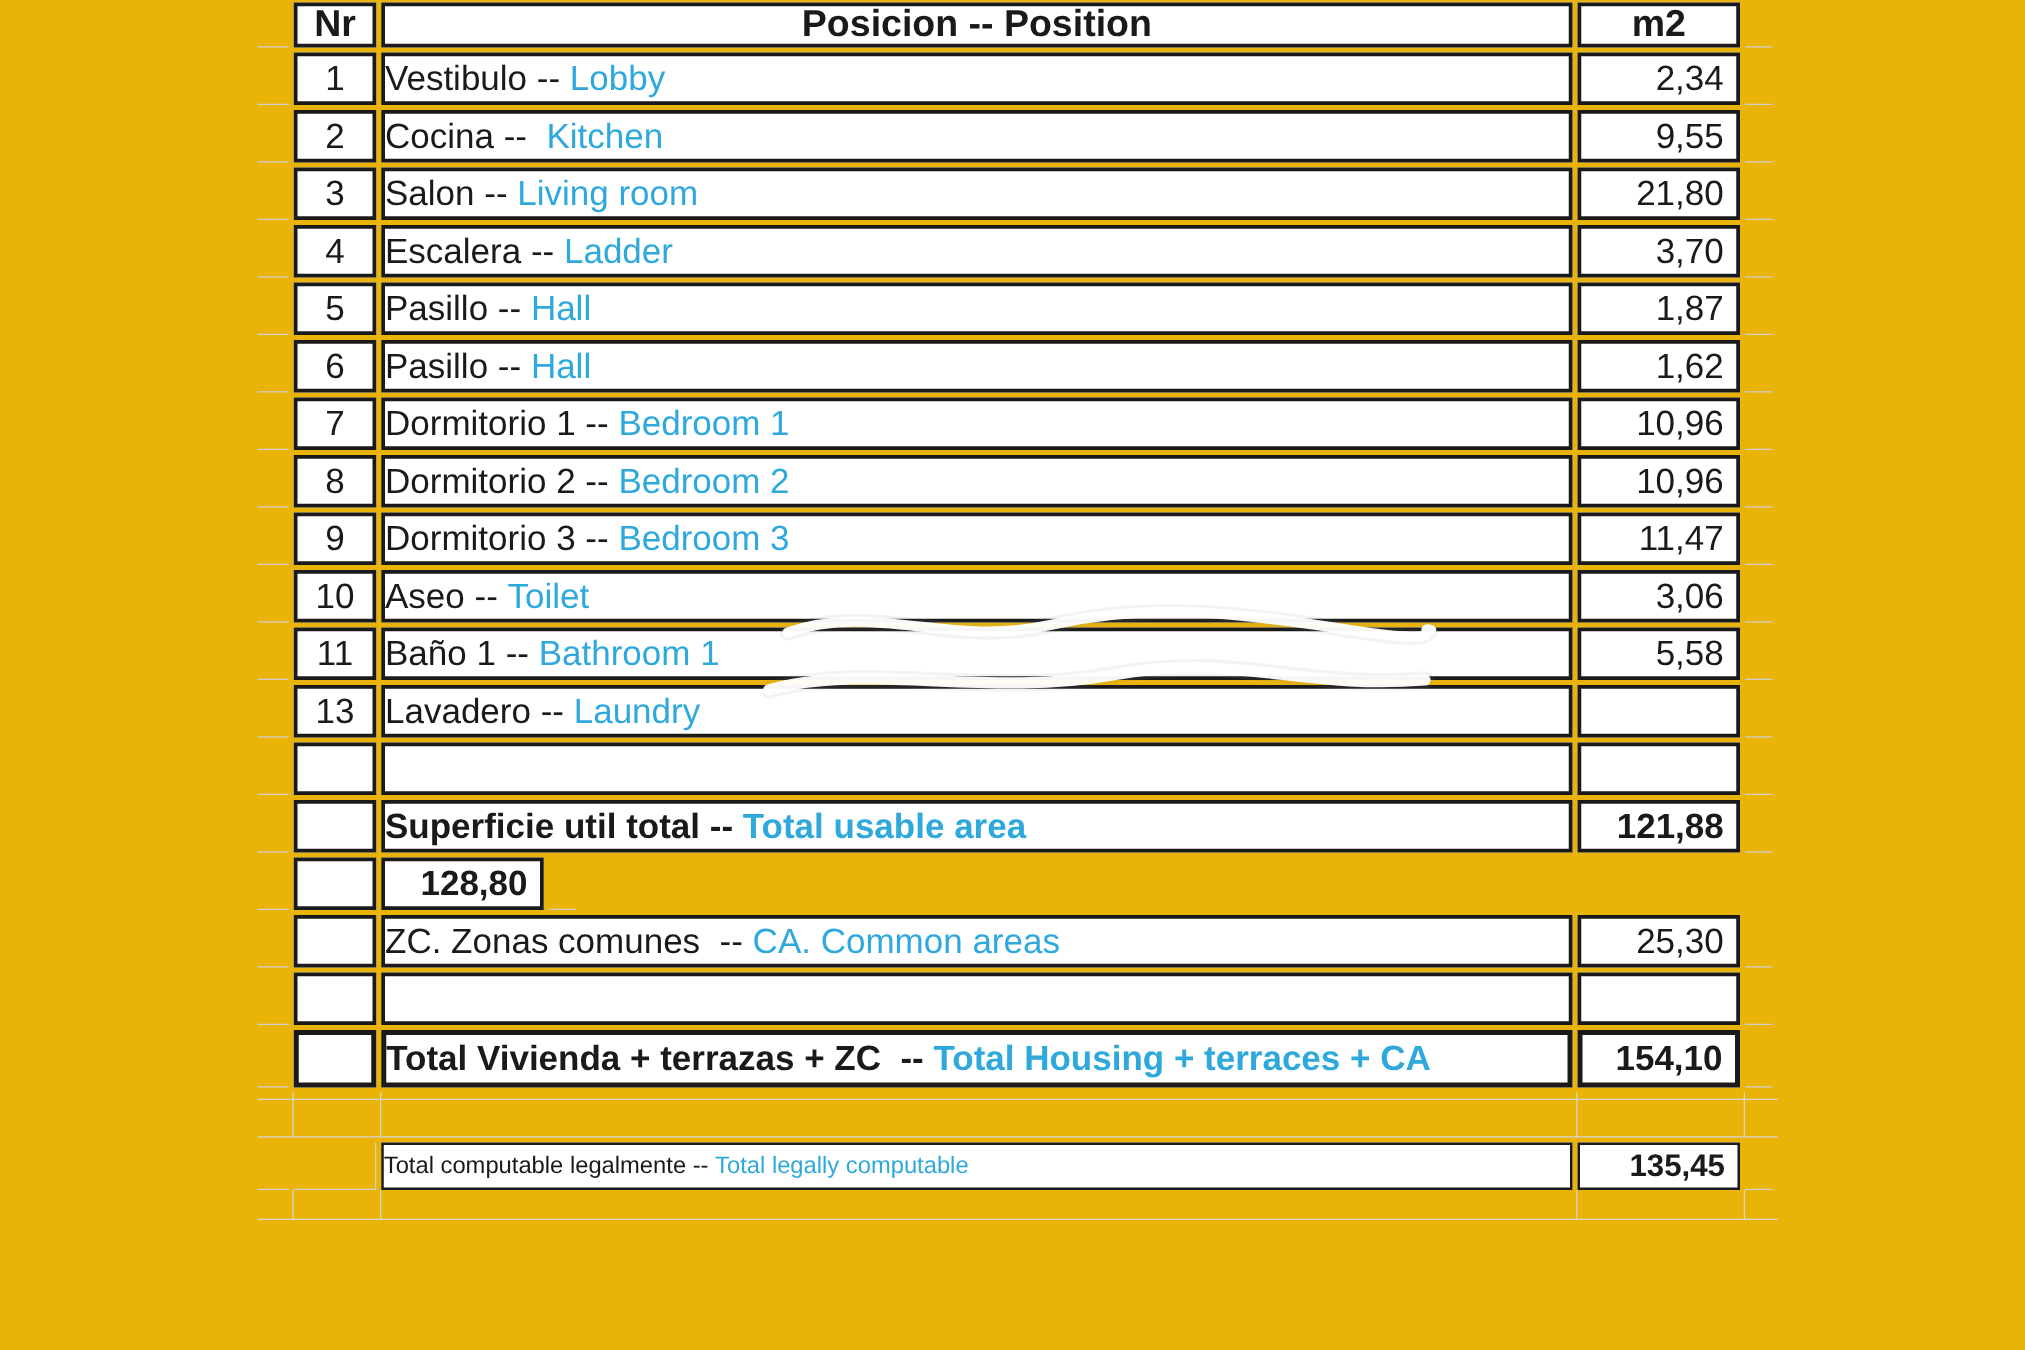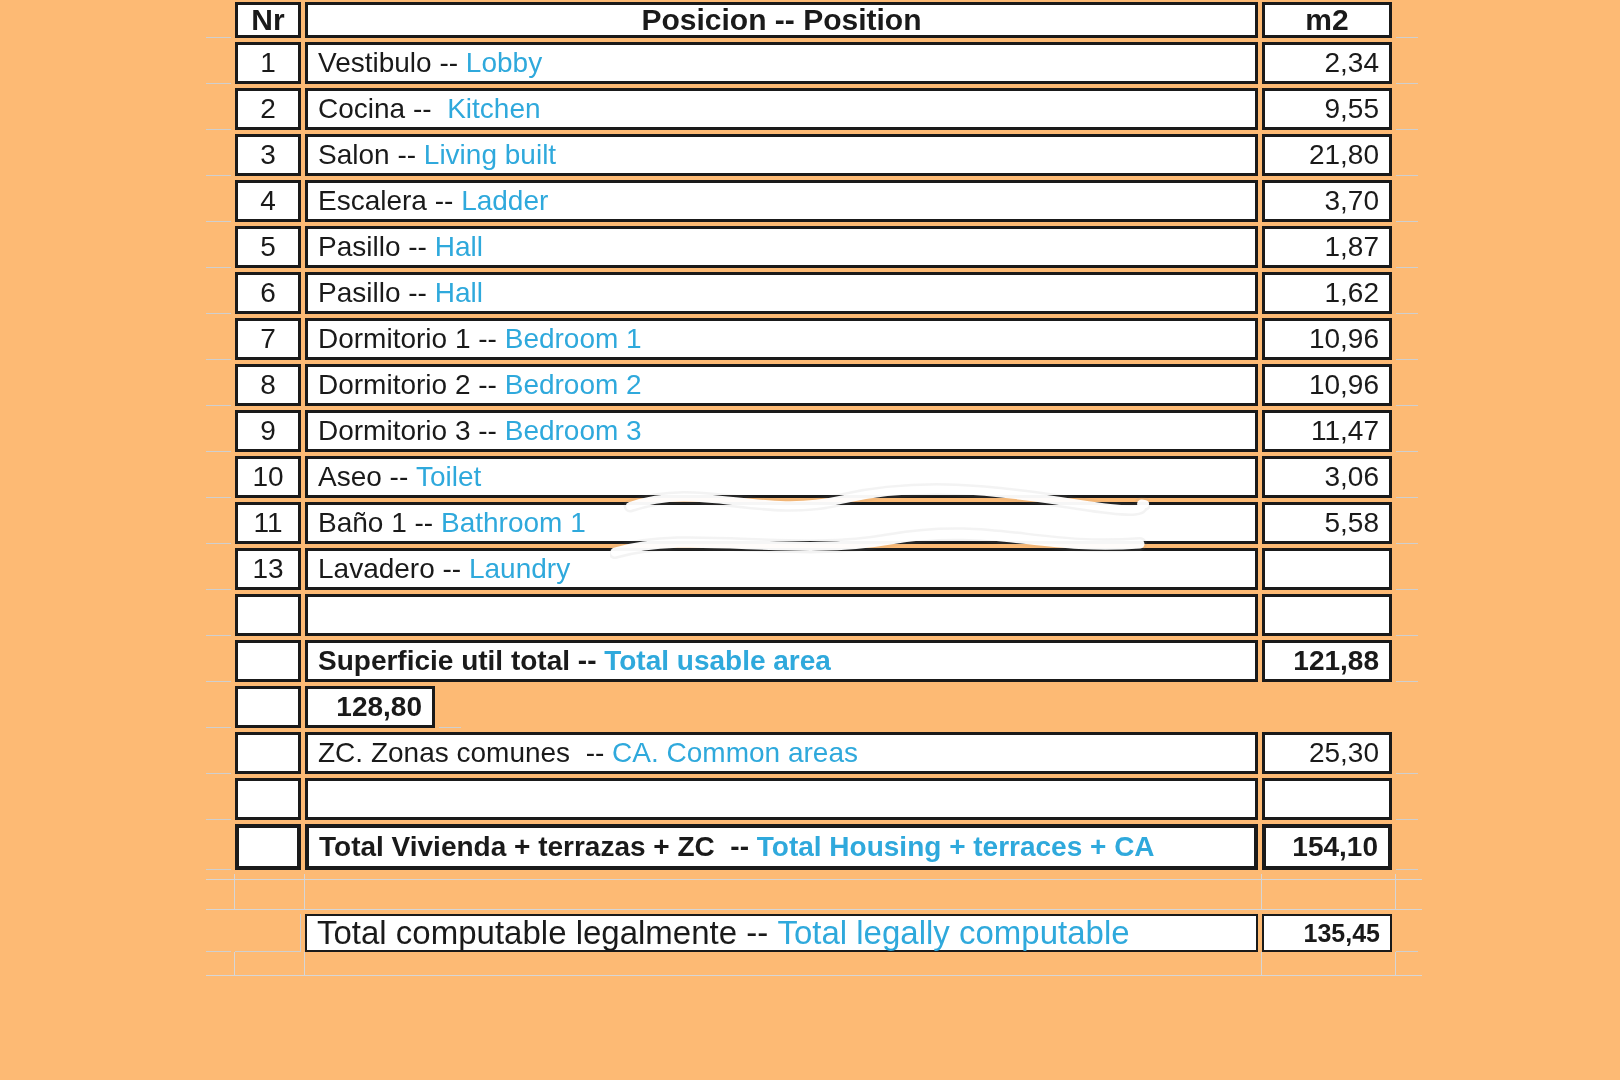--- a/index.html
+++ b/index.html
@@ -1,39 +1,39 @@
 <!DOCTYPE html>
 <html><head>
 <meta charset="utf-8">
 <style>
   html,body{margin:0;padding:0}
   body{
     width:1620px;height:1080px;position:relative;overflow:hidden;
     background:#ffffff;color:#1a1a1a;
     font-family:"Liberation Sans",sans-serif;
   }
-  .sheet{position:absolute;inset:0;background:#fdba74}
+  .sheet{position:absolute;inset:0;background:#eab308}
   .tablewrap{position:absolute;left:206px;top:2px}
 
   
   .r{display:flex;gap:4px;height:42px;margin-top:4px}
   .r.header{height:36px;margin-top:0}
   .r.total{height:46px}
   .r.footer{height:38px;margin-top:4px}
   .c{box-sizing:border-box;display:flex;align-items:center;background:#fff}
   .stub{width:25px;border-bottom:1px solid #cfcfcf;background:transparent}
   .stubr{width:22px;border-bottom:1px solid #cfcfcf;background:transparent}
   .nr{width:66px;justify-content:center;border:3px solid #1a1a1a;font-size:28px}
-  .pos{width:953px;border:3px solid #1a1a1a;padding-left:10px;font-size:28px}
+  .pos{width:953px;border:3px solid #1a1a1a;padding-left:0;font-size:28px}
   .m2{width:130px;border:3px solid #1a1a1a;justify-content:flex-end;padding-right:10px;font-size:28px}
   .header .nr,.header .pos,.header .m2{font-weight:bold;font-size:30px;justify-content:center;padding:0}
   .bold .pos,.bold .m2{font-weight:bold}
   .total .nr,.total .pos,.total .m2{border-width:4px}
   .footer .fnr{width:66px;border-right:1px solid #cfcfcf;border-bottom:1px solid #cfcfcf;background:transparent}
-  .footer .pos{border-width:2px;font-size:33px}
+  .footer .pos{border-width:2px;font-size:19px}
   .footer .m2{border-width:2px;font-size:25px;font-weight:bold}
   .es{white-space:pre}
   .en{white-space:pre;color:#2FA9DC}
 
   
   .fr{display:flex;height:30px}
   .fr.short{height:6px;margin-top:4px}
   .fr.tail{height:24px}
   .fr .f{box-sizing:border-box;border-right:1px solid #d6d6d6;border-bottom:1px solid #d6d6d6;background:transparent}
   .fr .f1{width:29px}
@@ -85,21 +85,21 @@
             <span class="en">Kitchen</span>
     </div>
     <div class="c m2">9,55</div>
     <div class="c stubr"></div>
   </div>
         <div class="r">
     <div class="c stub"></div>
     <div class="c nr">3</div>
     <div class="c pos">
       <span class="es">Salon -- </span>
-            <span class="en">Living built</span>
+            <span class="en">Living room</span>
     </div>
     <div class="c m2">21,80</div>
     <div class="c stubr"></div>
   </div>
         <div class="r">
     <div class="c stub"></div>
     <div class="c nr">4</div>
     <div class="c pos">
       <span class="es">Escalera -- </span>
             <span class="en">Ladder</span>

